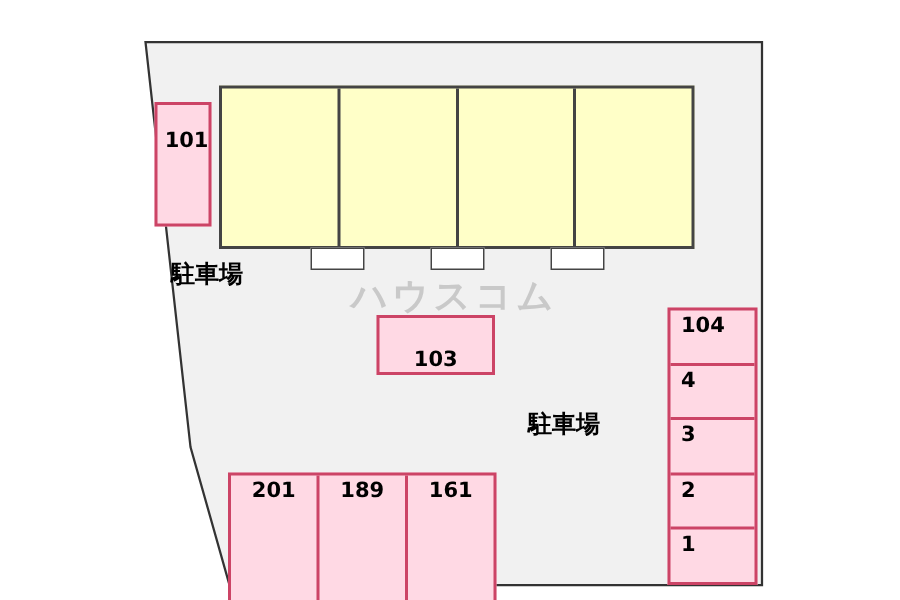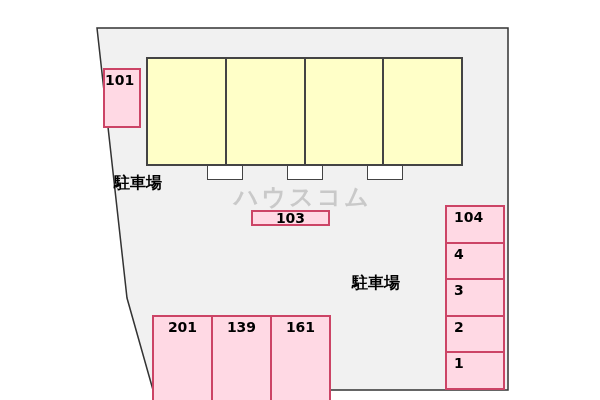--- a/index.html
+++ b/index.html
@@ -55,28 +55,28 @@
   .stall {
     position:absolute;
     background:var(--stall_fill,#ffd9e4);
     border:2px solid var(--stall_border,#cc4466);
     font-size:14px;
     font-weight:bold;
     z-index:3;
   }
   .stall-101 {
     left:103px; top:68px;
-    width:38px; height:60px;
-    text-align:left;
-    padding-top:2px;
+    width:38px; height:83px;
+    text-align:right;
+    padding-top:16px;
   }
   .stall-103 {
     left:251px; top:210px;
-    width:79px; height:16px;
-    display:flex; align-items:center; justify-content:center;
+    width:79px; height:40px;
+    display:flex; align-items:flex-end; justify-content:center;
   }
   .rcol {
     position:absolute;
     left:445px; top:205px;
     width:60px; height:185px;
     border:2px solid var(--stall_border,#cc4466);
     background:var(--stall_fill,#ffd9e4);
     display:flex; flex-direction:column;
     z-index:3;
     font-size:14px; font-weight:bold;
@@ -142,17 +142,17 @@
   <div class="rcol">
     <div class="rcell"><span>104</span></div>
     <div class="rcell"><span>4</span></div>
     <div class="rcell"><span>3</span></div>
     <div class="rcell"><span>2</span></div>
     <div class="rcell"><span>1</span></div>
   </div>
 
   <div class="brow">
     <div class="bcell"><span>201</span></div>
-    <div class="bcell"><span>139</span></div>
+    <div class="bcell"><span>189</span></div>
     <div class="bcell"><span>161</span></div>
   </div>
 
 </div>
 
 </body></html>

